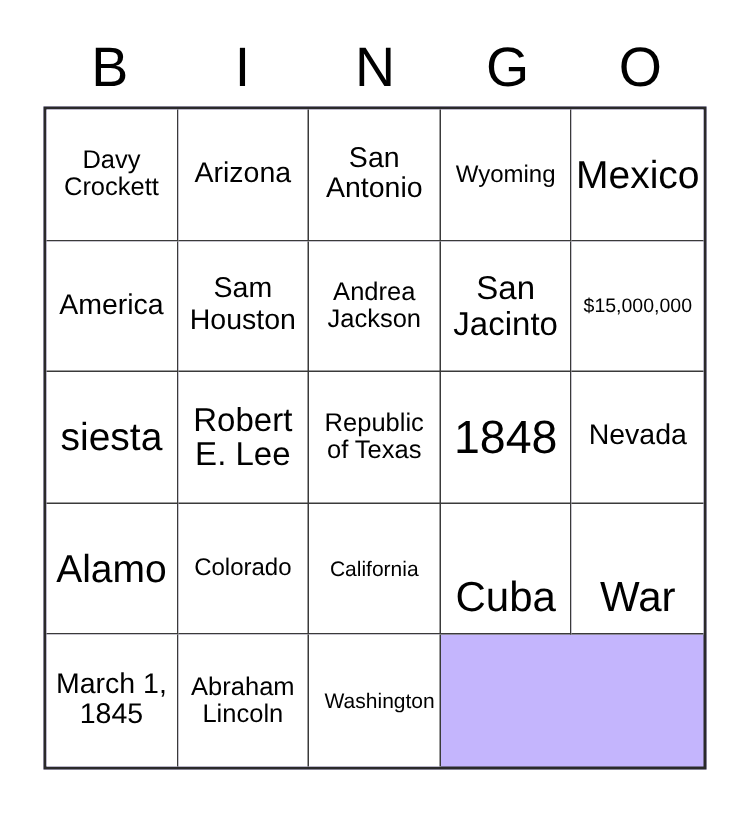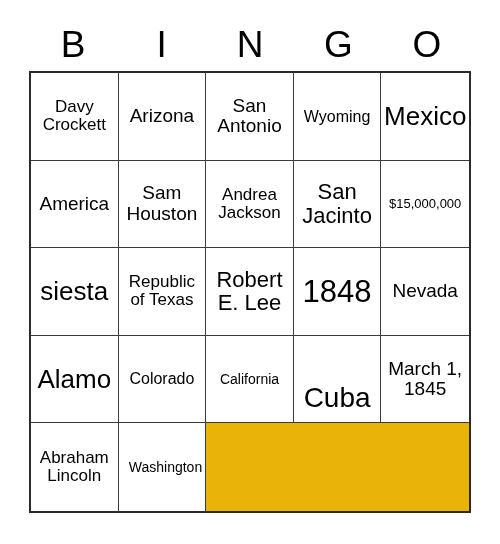--- a/index.html
+++ b/index.html
@@ -47,21 +47,21 @@
     position: absolute;
     left: 29px;
     top: 71px;
     width: 442px;
     height: 442px;
     border: 2px solid #2a2a2a;
     box-sizing: border-box;
     display: grid;
     grid-template-columns: repeat(5, 1fr);
     grid-template-rows: repeat(5, 1fr);
-    background: #eab308;
+    background: #c4b5fd;
   }
   .bingo-cell {
     border-right: 1px solid #3a3a3a;
     border-bottom: 1px solid #3a3a3a;
     box-sizing: border-box;
     display: flex;
     align-items: center;
     justify-content: center;
     text-align: center;
     padding: 2px 3px;
@@ -128,44 +128,47 @@
       <div class="bingo-cell">
         <span class="cell-text fs-xl">San Jacinto</span>
       </div>
       <div class="bingo-cell">
         <span class="cell-text fs-xs">$15,000,000</span>
       </div>
       <div class="bingo-cell">
         <span class="cell-text fs-2xl">siesta</span>
       </div>
       <div class="bingo-cell">
-        <span class="cell-text fs-md">Republic of Texas</span>
+        <span class="cell-text fs-xl">Robert E. Lee</span>
       </div>
       <div class="bingo-cell">
-        <span class="cell-text fs-xl">Robert E. Lee</span>
+        <span class="cell-text fs-md">Republic of Texas</span>
       </div>
       <div class="bingo-cell">
         <span class="cell-text fs-4xl">1848</span>
       </div>
       <div class="bingo-cell">
         <span class="cell-text fs-lg">Nevada</span>
       </div>
       <div class="bingo-cell">
         <span class="cell-text fs-2xl">Alamo</span>
       </div>
       <div class="bingo-cell">
         <span class="cell-text fs-smd">Colorado</span>
       </div>
       <div class="bingo-cell">
         <span class="cell-text fs-sm">California</span>
       </div>
       <div class="bingo-cell">
         <span class="cell-text fs-3xl">Cuba</span>
       </div>
       <div class="bingo-cell">
+        <span class="cell-text fs-3xl">War</span>
+      </div>
+      <div class="bingo-cell">
         <span class="cell-text fs-lg">March 1, 1845</span>
       </div>
       <div class="bingo-cell">
         <span class="cell-text fs-md">Abraham Lincoln</span>
       </div>
       <div class="bingo-cell">
         <span class="cell-text fs-sm">Washington</span>
       </div>
     </div>
 

